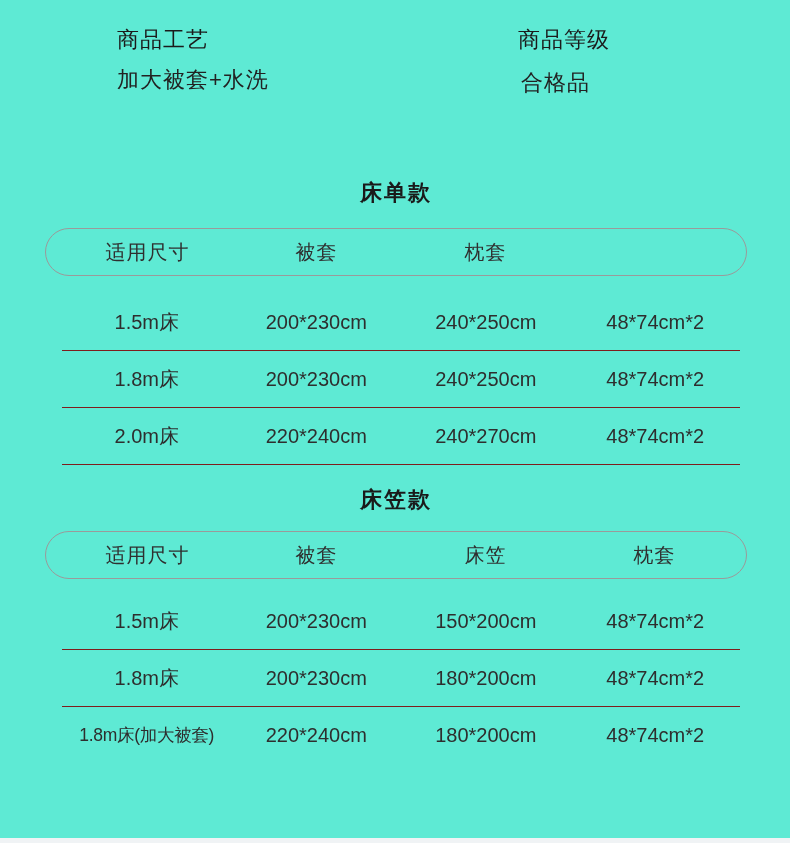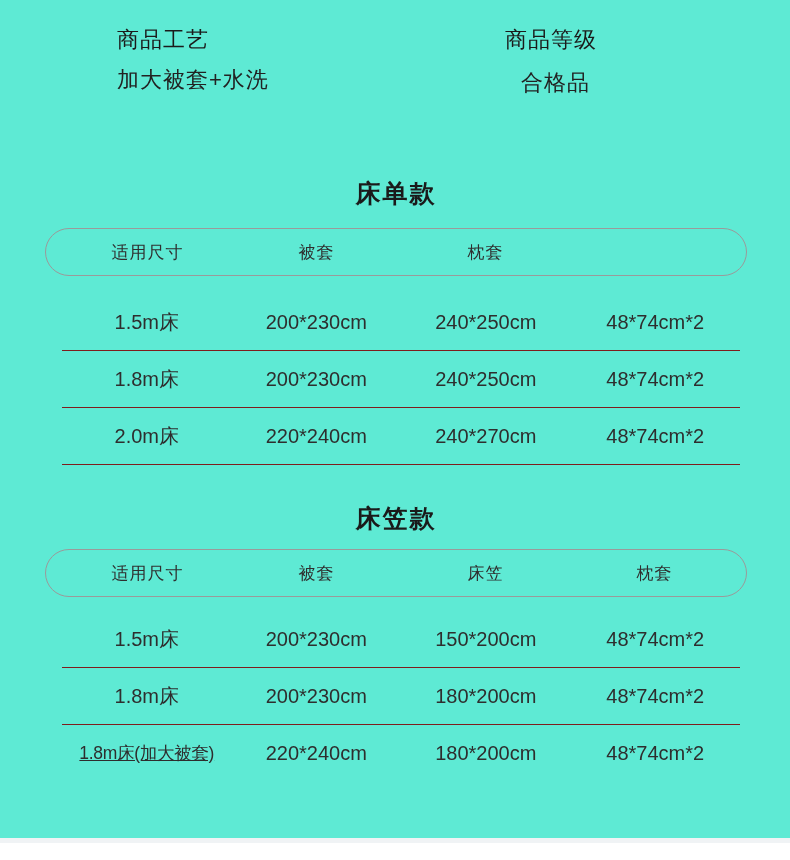--- a/index.html
+++ b/index.html
@@ -29,56 +29,56 @@
   .info-value {
     position: absolute;
     font-size: 22px;
     font-weight: 400;
     color: #222222;
     letter-spacing: 1px;
     white-space: nowrap;
   }
   .pos-craft-label { left: 117px; top: 25px; }
   .pos-craft-value { left: 117px; top: 65px; }
-  .pos-grade-label { left: 505px; top: 25px; }
+  .pos-grade-label { left: 518px; top: 25px; }
   .pos-grade-value { left: 521px; top: 68px; }
 
   
   .table-section {
     position: absolute;
     left: 45px;
     width: 702px;
   }
   .ts1 { top: 180px; }
-  .ts2 { top: 505px; }
+  .ts2 { top: 487px; }
 
   .table-title {
     text-align: center;
-    font-size: 25px;
+    font-size: 22px;
     font-weight: 700;
     color: #1a1a1a;
     line-height: 26px;
     margin: 0 0 22px 0;
     letter-spacing: 2px;
   }
   .ts2 .table-title { margin-bottom: 18px; }
 
   .header-pill {
     box-sizing: border-box;
     height: 48px;
     border: 1.5px solid #9a9a9a;
     border-radius: 26px;
     display: grid;
     grid-template-columns: repeat(4, 1fr);
     align-items: center;
     padding: 0 7px 0 17px;
   }
   .header-cell {
     text-align: center;
-    font-size: 17px;
+    font-size: 20px;
     font-weight: 500;
     color: #2f2f2f;
     letter-spacing: 1px;
     white-space: nowrap;
   }
 
   .rows {
     margin: 18px 7px 0 17px;
   }
   .ts2 .rows { margin-top: 14px; }
@@ -91,21 +91,21 @@
     border-bottom: 1px solid #7f1d1d;
   }
   .ts2 .t-row:last-child { border-bottom: none; }
 
   .t-cell {
     text-align: center;
     font-size: 20px;
     color: #2e2e2e;
     white-space: nowrap;
   }
-  .t-cell-small { font-size: 17.5px; letter-spacing: -0.3px; text-decoration: underline; }
+  .t-cell-small { font-size: 17.5px; letter-spacing: -0.3px; }
 
   .footer-strip {
     position: absolute;
     left: 0;
     bottom: 0;
     width: 100%;
     height: 5px;
     background: #f0f3f5;
   }
 </style>

